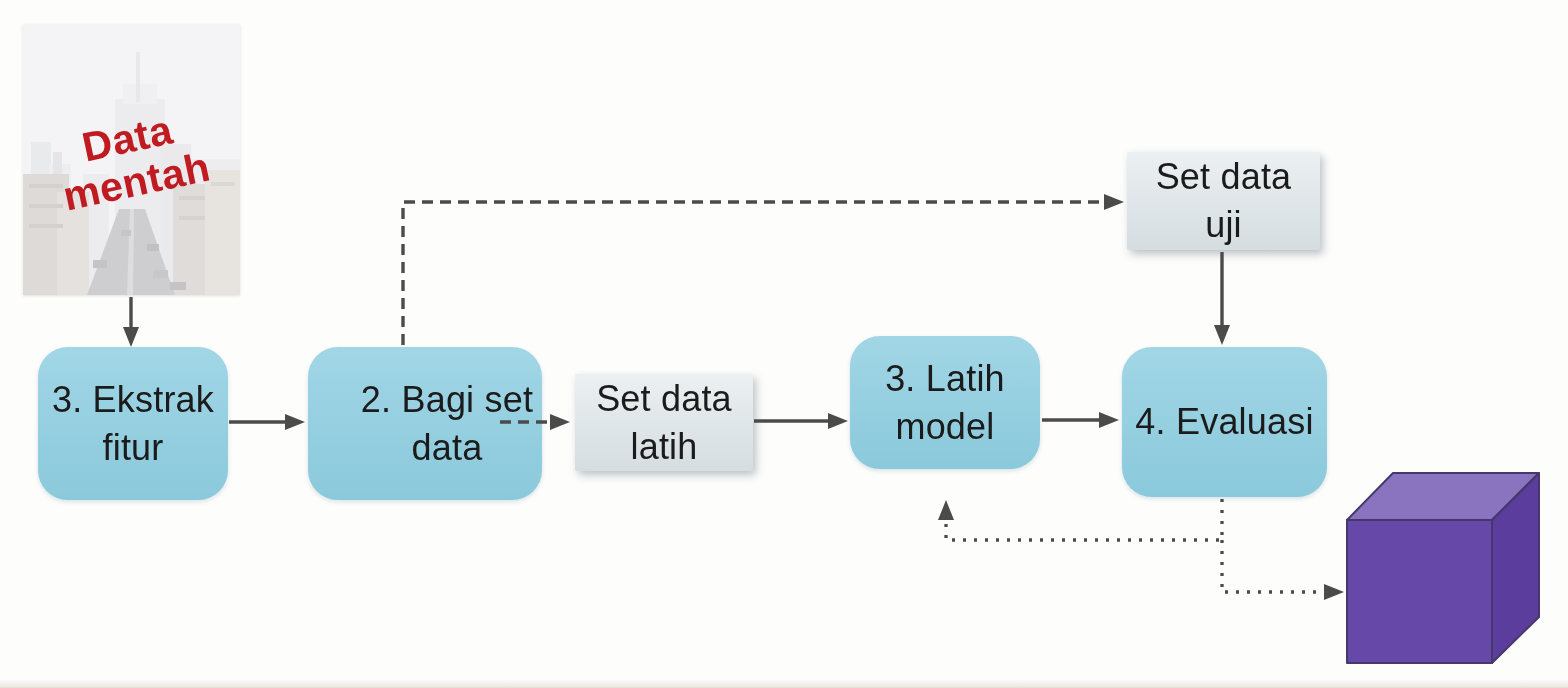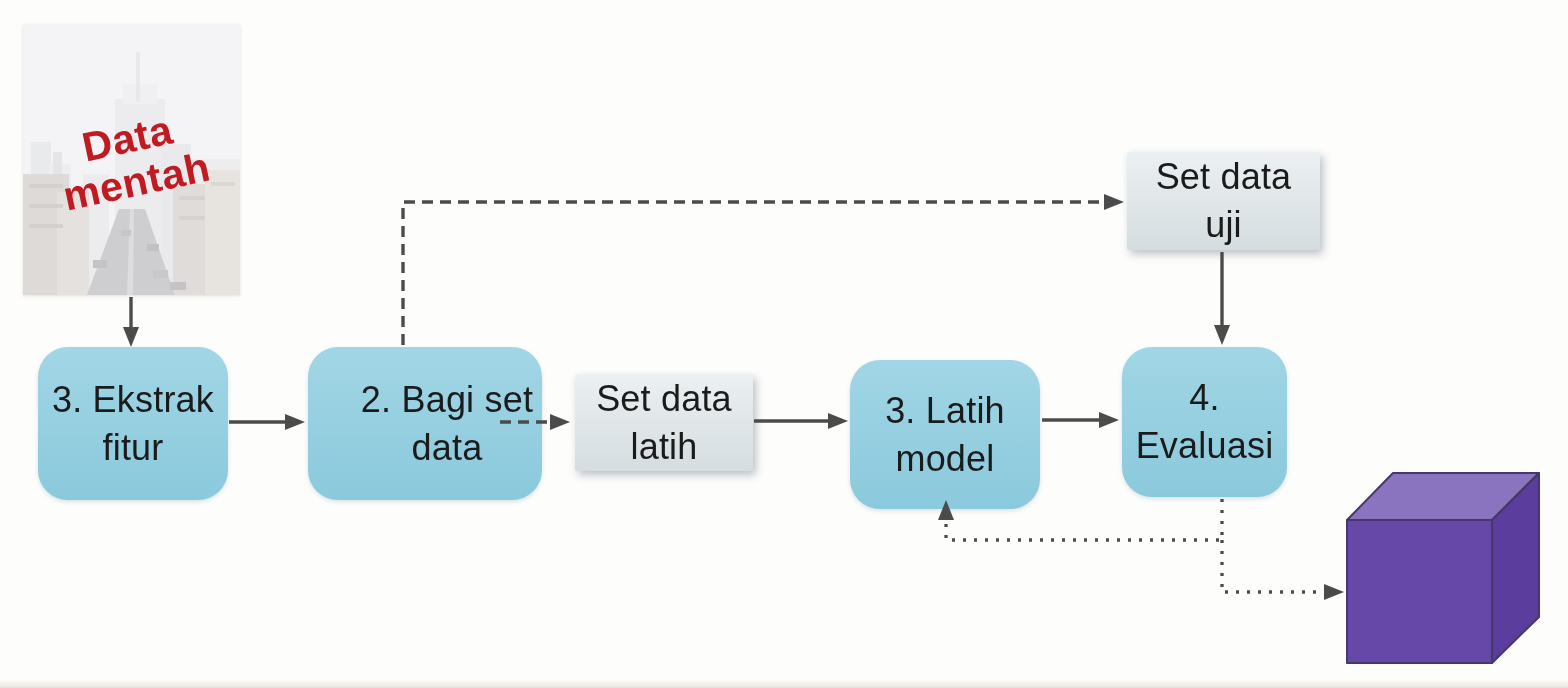--- a/index.html
+++ b/index.html
@@ -102,24 +102,24 @@
 
   <div class="node process" style="left:38px;  top:347px; width:190px; height:153px;">3. Ekstrak
 fitur</div>
 
   <div class="node process" style="left:308px; top:347px; width:190px; height:153px;padding-left:44px;">2. Bagi set
 data</div>
 
   <div class="node data" style="left:575px; top:374px; width:178px; height:97px;">Set data
 latih</div>
 
-  <div class="node process" style="left:850px; top:360px; width:190px; height:149px;">3. Latih
+  <div class="node process" style="left:850px; top:336px; width:190px; height:133px;">3. Latih
 model</div>
 
-  <div class="node process" style="left:1122px;top:347px; width:165px; height:150px;">4. Evaluasi</div>
+  <div class="node process" style="left:1122px;top:347px; width:205px; height:150px;">4. Evaluasi</div>
 
   <div class="node data" style="left:1127px;top:152px; width:193px; height:98px;">Set data
 uji</div>
 
   <svg class="layer" width="1568" height="688" viewBox="0 0 1568 688">
     <defs>
       <marker id="ah" markerUnits="userSpaceOnUse" markerWidth="20" markerHeight="16" viewBox="0 0 20 16" refX="2" refY="8" orient="auto">
         <path d="M0,0 L20,8 L0,16 Z" fill="var(--arrow,#4b4b4b)"></path>
       </marker>
     </defs>

